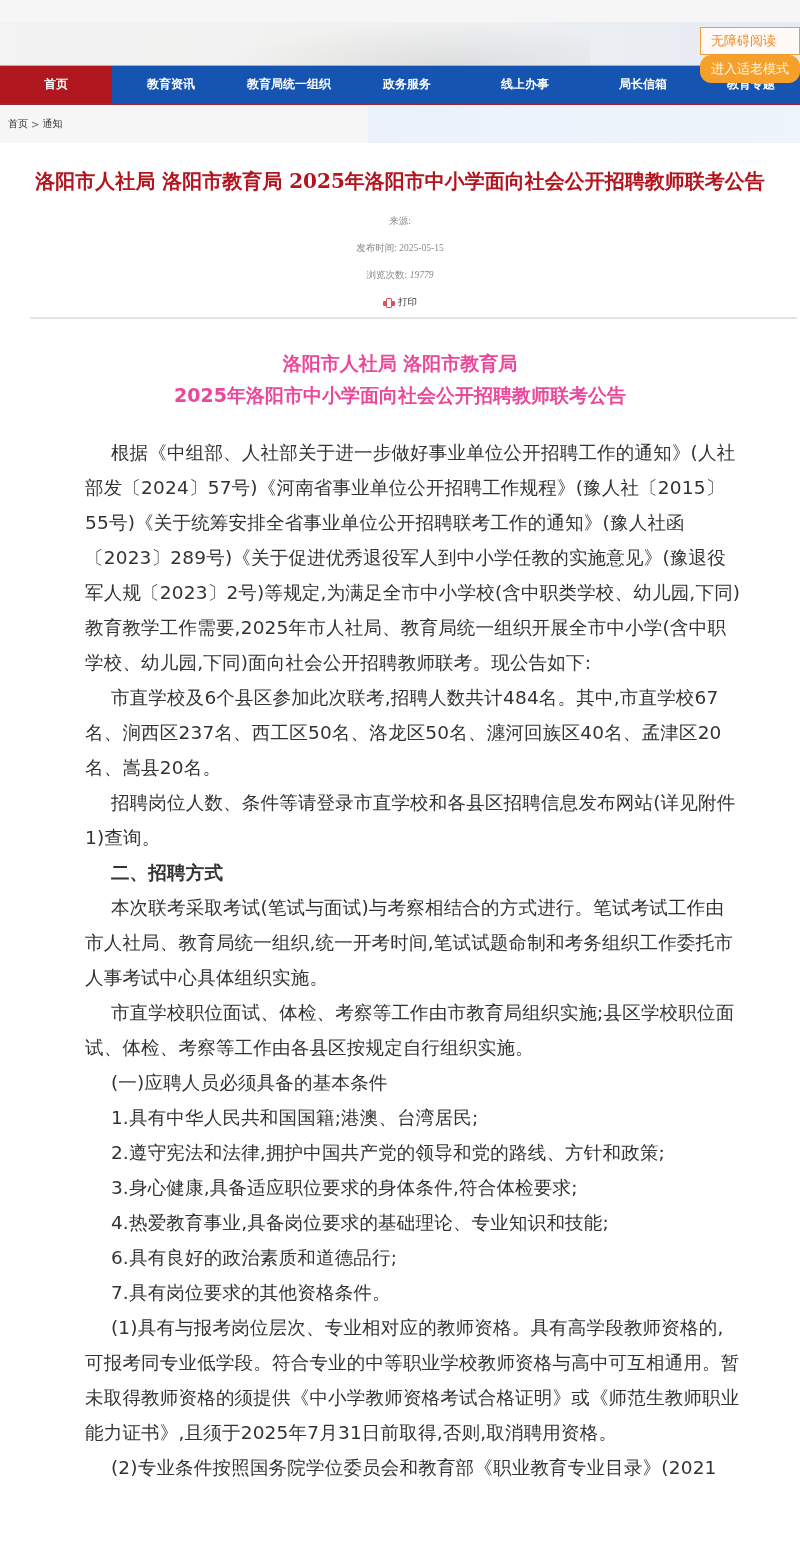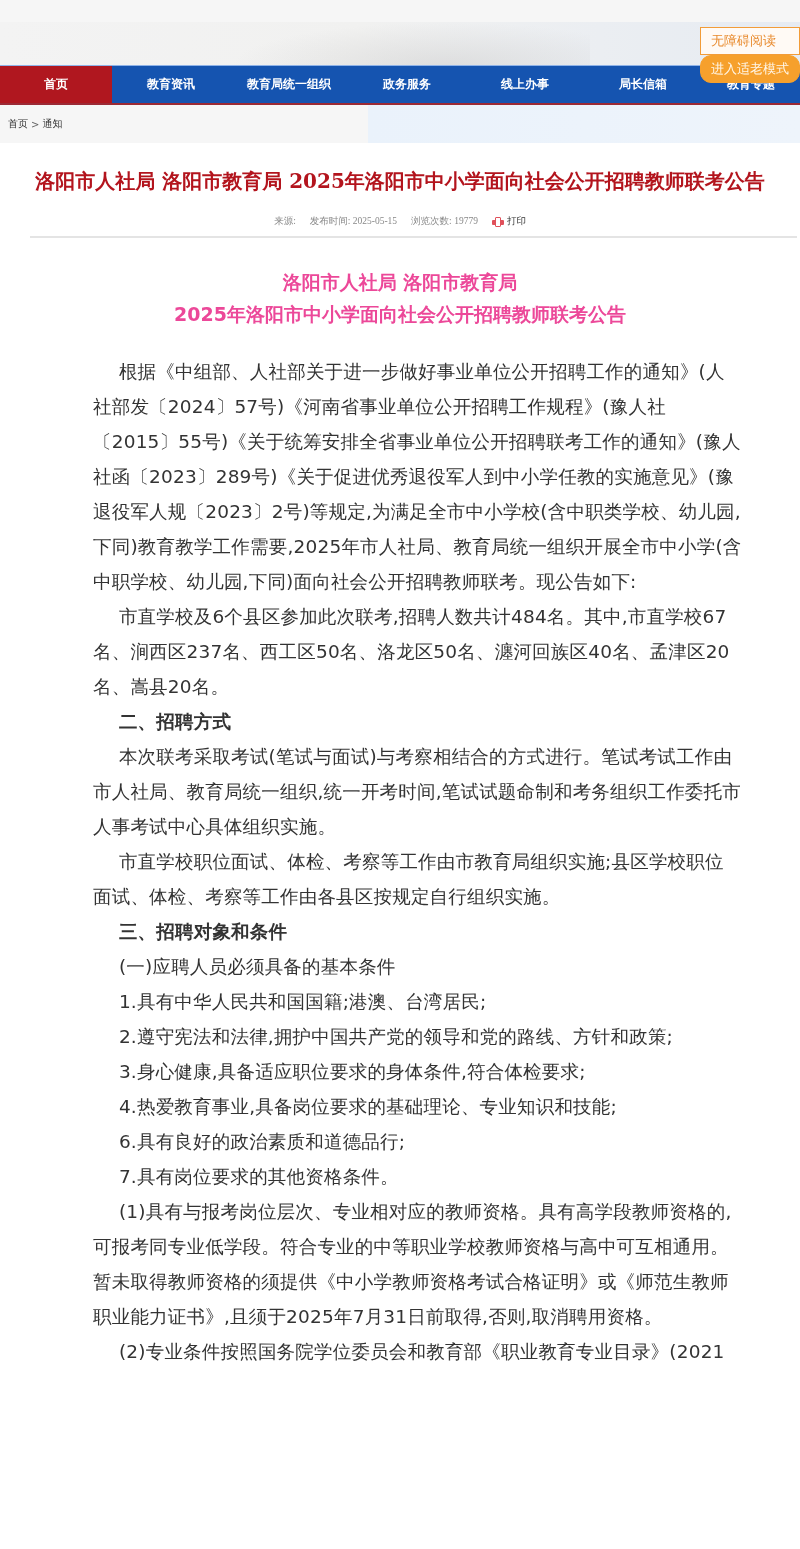--- a/index.html
+++ b/index.html
@@ -35,34 +35,34 @@
   .breadcrumb-bar .sep { margin: 0 3px; color: #666; }
 
   .article-title {
     margin-top: 22px; padding: 0 30px; text-align: center;
     color: #b3141d; font-size: 20px; font-weight: bold; line-height: 32px;
     font-family: "DejaVu Serif", "Liberation Serif", serif;
   }
   .meta {
     margin-top: 18px; text-align: left; font-size: 9.5px; color: #888;
     font-family: "Liberation Serif", "DejaVu Serif", serif;
-    display: flex; justify-content: center; align-items: center; gap: 14px;
+    display: flex; justify-content: center; align-items: center; gap: 14px; flex-direction: column;
   }
-  .meta .views-val { }
+  .meta .views-val { font-style: italic; }
   .meta .print { display: inline-flex; align-items: center; gap: 3px; color: #333; font-family: "DejaVu Sans", sans-serif; }
   .printer { width: 12px; height: 10px; position: relative; display: inline-block; }
   .printer::before { content: ""; position: absolute; left: 0; top: 3px; width: 12px; height: 5px; background: #e0505a; border-radius: 1px; }
   .printer::after { content: ""; position: absolute; left: 3px; top: 0; width: 6px; height: 10px; border: 1px solid #e0505a; background: #fff; border-radius: 1px; box-sizing: border-box; }
   .divider { margin: 8px 3px 0 30px; height: 2px; background: #e4e4e4; }
 
   .doc-heading {
     margin-top: 28px; text-align: center; font-size: 19px; font-weight: bold; color: #ec4899;
     line-height: 32px; font-family: "DejaVu Sans", "Liberation Sans", sans-serif;
   }
-  .doc-body { padding: 0 58px 0 85px; margin-top: 24px; font-size: 18.5px; line-height: 35px; color: #333; margin-left: 8px; }
+  .doc-body { padding: 0 58px 0 85px; margin-top: 24px; font-size: 18.5px; line-height: 35px; color: #333; }
   .doc-body p { text-indent: 1.4em; letter-spacing: 0.2px; }
   .doc-body p.section { font-weight: bold; }
 </style>
 </head>
 <body>
 
 <div class="topstrip"></div>
 
 <header class="header-banner">
   <div class="mountain"></div>
@@ -112,24 +112,24 @@
   <div class="divider"></div>
 
   <div class="doc-heading">
     <div>洛阳市人社局  洛阳市教育局</div>
     <div>2025年洛阳市中小学面向社会公开招聘教师联考公告</div>
   </div>
 
   <div class="doc-body">
     <p>根据《中组部、人社部关于进一步做好事业单位公开招聘工作的通知》(人社部发〔2024〕57号)《河南省事业单位公开招聘工作规程》(豫人社〔2015〕55号)《关于统筹安排全省事业单位公开招聘联考工作的通知》(豫人社函〔2023〕289号)《关于促进优秀退役军人到中小学任教的实施意见》(豫退役军人规〔2023〕2号)等规定,为满足全市中小学校(含中职类学校、幼儿园,下同)教育教学工作需要,2025年市人社局、教育局统一组织开展全市中小学(含中职学校、幼儿园,下同)面向社会公开招聘教师联考。现公告如下:</p>
     <p>市直学校及6个县区参加此次联考,招聘人数共计484名。其中,市直学校67名、涧西区237名、西工区50名、洛龙区50名、瀍河回族区40名、孟津区20名、嵩县20名。</p>
+    <p>招聘岗位人数、条件等请登录市直学校和各县区招聘信息发布网站(详见附件1)查询。</p>
     <p class="section">二、招聘方式</p>
     <p>本次联考采取考试(笔试与面试)与考察相结合的方式进行。笔试考试工作由市人社局、教育局统一组织,统一开考时间,笔试试题命制和考务组织工作委托市人事考试中心具体组织实施。</p>
     <p>市直学校职位面试、体检、考察等工作由市教育局组织实施;县区学校职位面试、体检、考察等工作由各县区按规定自行组织实施。</p>
-    <p class="section">三、招聘对象和条件</p>
     <p>(一)应聘人员必须具备的基本条件</p>
     <p>1.具有中华人民共和国国籍;港澳、台湾居民;</p>
     <p>2.遵守宪法和法律,拥护中国共产党的领导和党的路线、方针和政策;</p>
     <p>3.身心健康,具备适应职位要求的身体条件,符合体检要求;</p>
     <p>4.热爱教育事业,具备岗位要求的基础理论、专业知识和技能;</p>
     <p>6.具有良好的政治素质和道德品行;</p>
     <p>7.具有岗位要求的其他资格条件。</p>
     <p>(1)具有与报考岗位层次、专业相对应的教师资格。具有高学段教师资格的,可报考同专业低学段。符合专业的中等职业学校教师资格与高中可互相通用。暂未取得教师资格的须提供《中小学教师资格考试合格证明》或《师范生教师职业能力证书》,且须于2025年7月31日前取得,否则,取消聘用资格。</p>
     <p>(2)专业条件按照国务院学位委员会和教育部《职业教育专业目录》(2021</p>
   </div>

